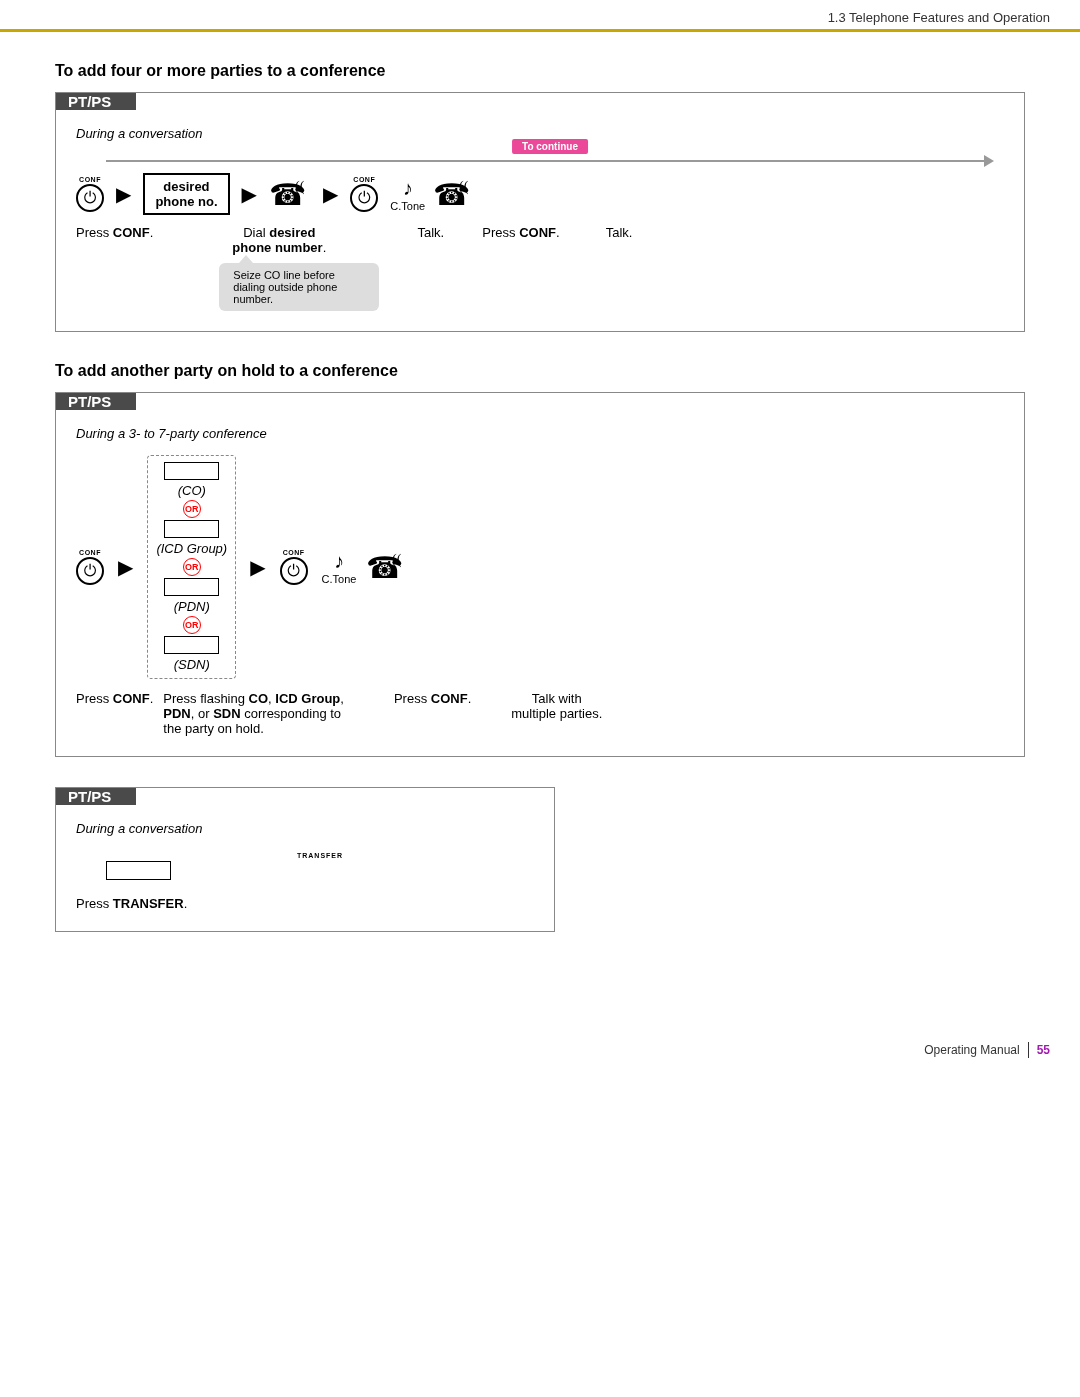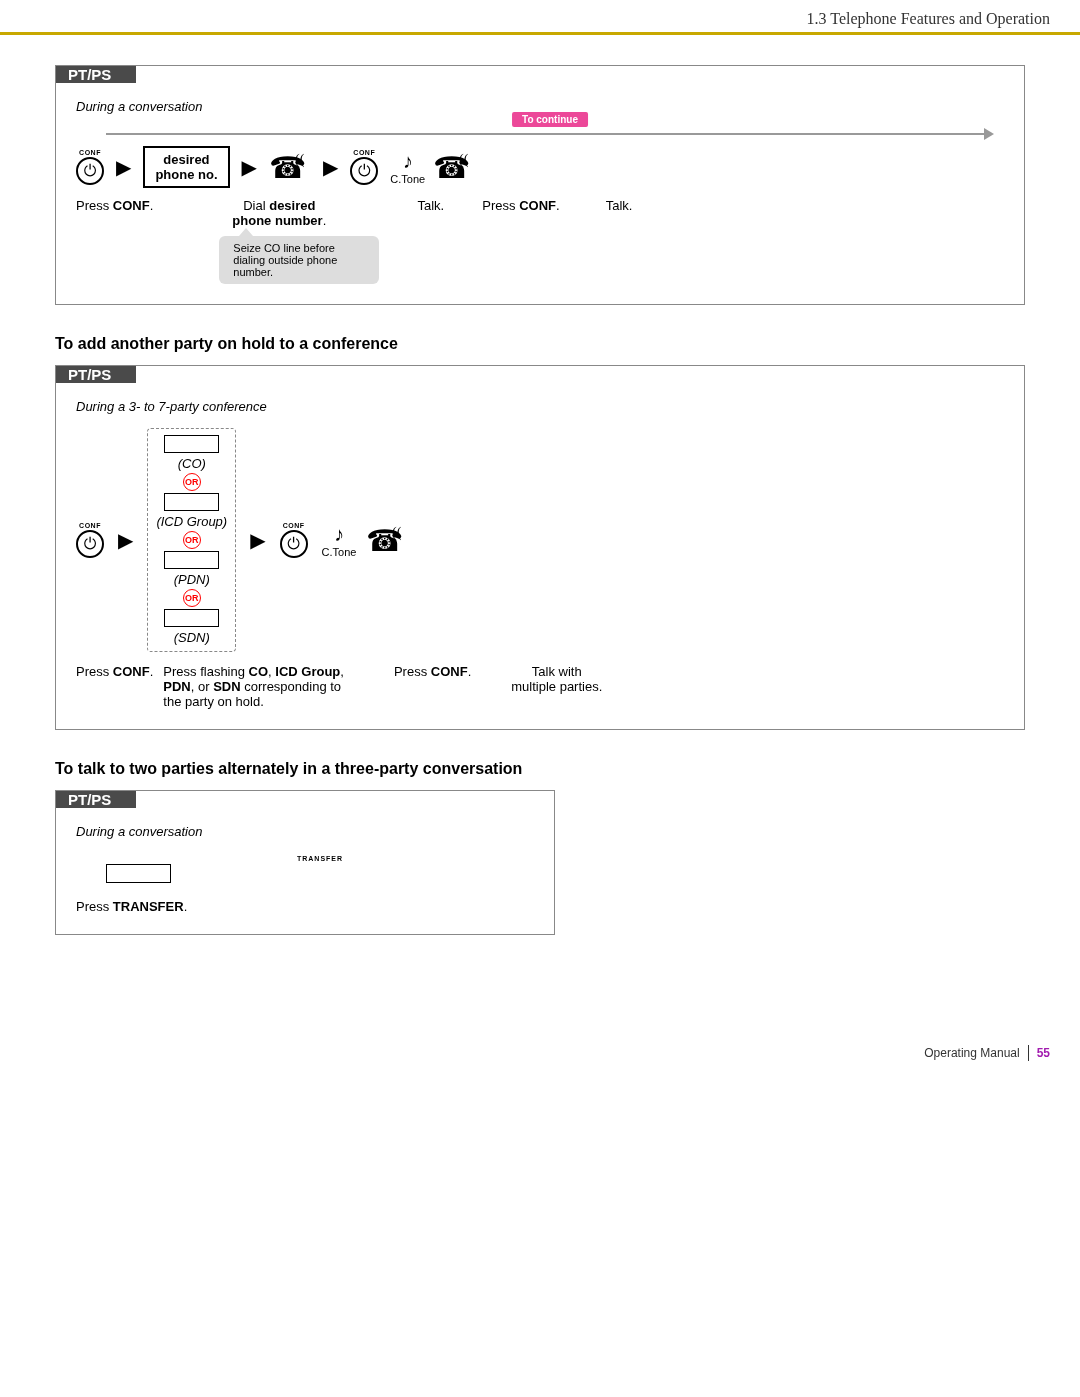--- a/index.html
+++ b/index.html
@@ -15,23 +15,22 @@
 
     
     .page-header {
       display: flex;
       justify-content: flex-end;
       align-items: center;
       padding: 10px 30px 4px 30px;
       border-bottom: 3px solid #c8a800;
     }
     .header-title {
-      font-size: 16px;
+      font-size: 13px;
       color: #333;
-      font-family: Liberation Serif, serif;
     }
 
     
     .main-content {
       padding: 30px 55px 30px 55px;
     }
 
     
     .section-heading {
       font-size: 16px;
@@ -230,20 +229,21 @@
 </head>
 <body>
 
 <div class="page-header">
   <span class="header-title">1.3 Telephone Features and Operation</span>
 </div>
 
 <div class="main-content">
 
   <div>
+    <h2 class="section-heading">To add four or more parties to a conference</h2>
 
     <div class="ptps-box">
       <div class="ptps-header">PT/PS</div>
       <div class="ptps-body">
         <div class="during-label">During a conversation</div>
 
         <div style="position:relative; margin-bottom: 6px; margin-left: 30px; margin-right: 10px;">
           <div style="display:flex; align-items:center; position:relative;">
             <div style="position:absolute; top:-16px; left:50%; transform:translateX(-50%); background:#ec4899; color:#fff; font-size:10px; font-weight:bold; padding:2px 10px; border-radius:2px; white-space:nowrap;">To continue</div>
             <div style="height:2px; background:#999; flex:1;"></div>
@@ -443,21 +443,20 @@
             <span>Talk with</span><br>
             <span>multiple parties.</span>
           </div>
         </div>
 
       </div>
     </div>
   </div>
 
   <div>
-    <h2 class="section-heading">To talk to two parties alternately in a three-party conversation</h2>
 
     <div class="ptps-box section3-box">
       <div class="ptps-header">PT/PS</div>
       <div class="ptps-body">
         <div class="during-label">During a conversation</div>
 
         <div style="margin: 16px 0 16px 30px;">
           <div class="transfer-label-small">TRANSFER</div>
           <div class="transfer-btn">&nbsp;</div>
         </div>

